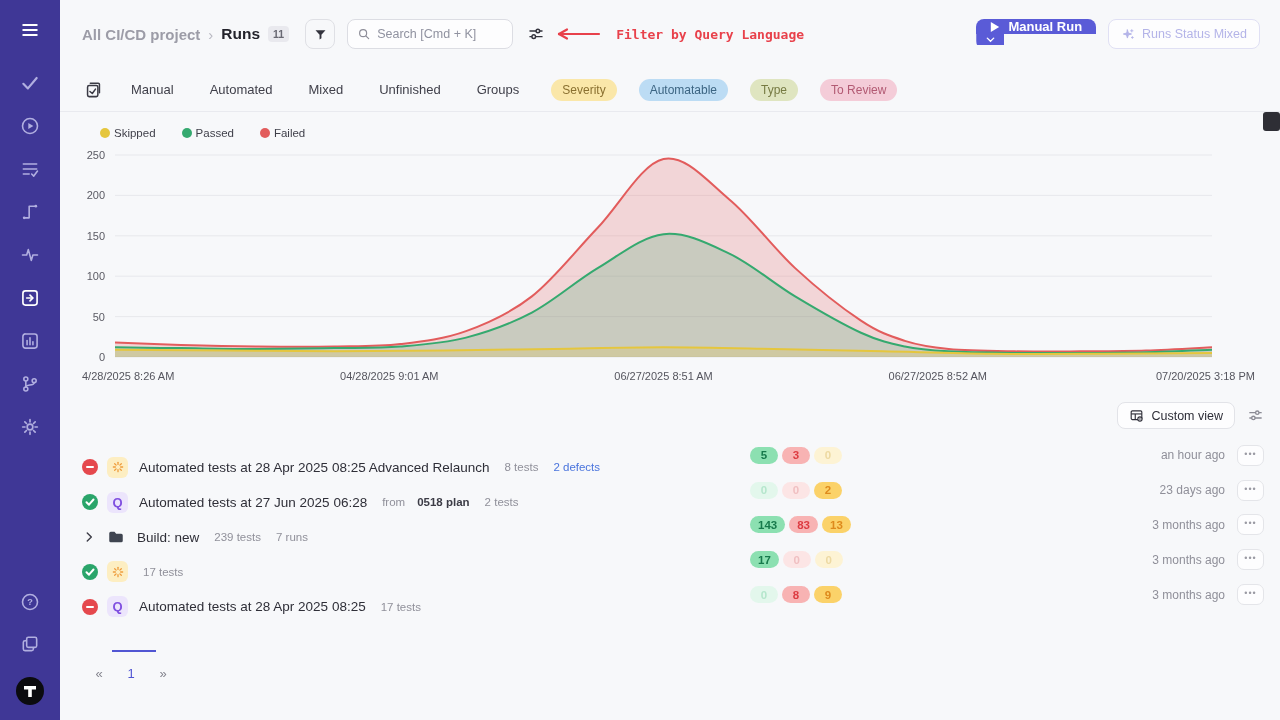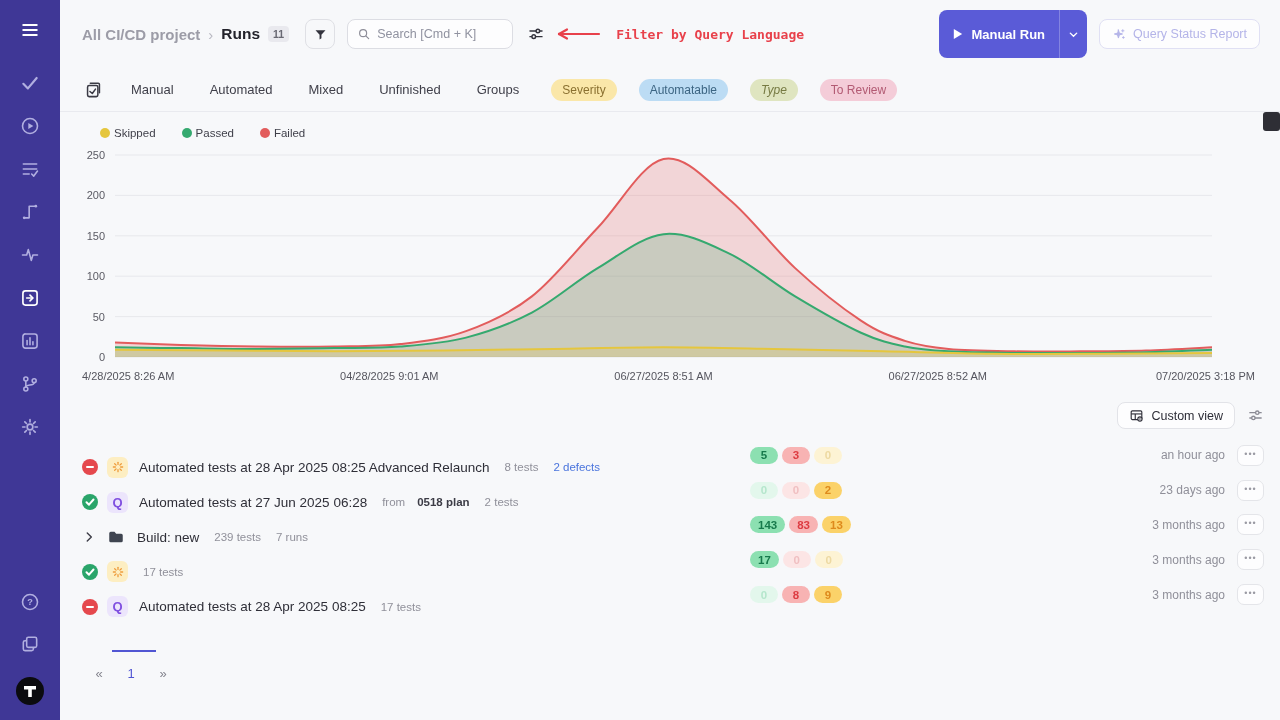--- a/index.html
+++ b/index.html
@@ -30,21 +30,21 @@
   .icon-btn { margin-left:16px; width:30px; height:30px; border:1px solid #dfe0e5; border-radius:8px;
               background:transparent; display:flex; align-items:center; justify-content:center; cursor:pointer; }
   .search { margin-left:12px; width:166px; height:30px; border:1px solid #dcdde3; border-radius:8px; background:#fdfdfe;
             display:flex; align-items:center; padding:0 9px; gap:6px; }
   .search input { border:none; outline:none; background:transparent; font-size:12.5px; color:#3a3a44; width:125px; font-family:"Liberation Sans",sans-serif; }
   .search input::placeholder { color:#9092a0; }
   .hdr-sliders { margin-left:14px; width:18px; height:18px; cursor:pointer; }
   .annotation { margin-left:8px; display:flex; align-items:center; gap:15px; }
   .annotation-text { font-family:"DejaVu Sans Mono", monospace; font-weight:bold; font-size:13px; color:#e8414b; white-space:nowrap; }
   .spacer { flex:1; }
-  .split-btn { display:flex; height:48px; border-radius:8px; overflow:hidden; }
+  .split-btn { display:flex; height:30px; border-radius:8px; overflow:hidden;flex-direction:column; }
   .mr-main { background:#5a5bd7; border:none; color:#fff; font-size:13px; font-weight:600; font-family:"Liberation Sans",sans-serif;
              display:flex; align-items:center; gap:8px; padding:0 14px; cursor:pointer; }
   .mr-caret { background:#5a5bd7; border:none; border-left:1px solid rgba(255,255,255,.25); width:28px; cursor:pointer;
               display:flex; align-items:center; justify-content:center; }
   .report-btn { margin-left:12px; height:30px; border:1px solid #e0e0f4; border-radius:8px; background:rgba(255,255,255,.7);
                 color:#b4b4e8; font-size:12.5px; font-weight:500; font-family:"Liberation Sans",sans-serif;
                 display:flex; align-items:center; gap:7px; padding:0 12px; cursor:pointer; }
 
   
   .tabsbar { height:44px; display:flex; align-items:center; padding:0 22px 0 24px; border-bottom:1px solid #e9eaef; }
@@ -277,21 +277,21 @@
       <button class="report-btn">
         <span style="width:14px;height:14px;display:flex;">
           <svg viewBox="0 0 24 24" fill="#b4b4e8" stroke="#b4b4e8" stroke-width="1.6" stroke-linecap="round">
               <path d="M11 5 L12.6 10.4 L18 12 L12.6 13.6 L11 19 L9.4 13.6 L4 12 L9.4 10.4 Z"></path>
               <line x1="18.5" y1="4.5" x2="18.5" y2="8.5"></line>
               <line x1="16.5" y1="6.5" x2="20.5" y2="6.5"></line>
               <line x1="19.5" y1="16.5" x2="19.5" y2="19.5"></line>
               <line x1="18" y1="18" x2="21" y2="18"></line>
             </svg>
         </span>
-        <span>Query Status Report</span>
+        <span>Runs Status Mixed</span>
       </button>
     </header>
 
     <nav class="tabsbar">
       <span class="tabs-icon">
         <svg viewBox="0 0 24 24" fill="none" stroke="currentColor" stroke-width="1.9" stroke-linecap="round" stroke-linejoin="round">
             <path d="M8 4 H18 a1.5 1.5 0 0 1 1.5 1.5 V16"></path>
             <rect x="4.5" y="7" width="13" height="14" rx="2"></rect>
             <polyline points="7.5,14.5 10.5,17 14.5,11.5"></polyline>
           </svg>
@@ -299,21 +299,21 @@
       <div class="tabs" id="tabs">
           <span class="tab">Manual</span>
           <span class="tab">Automated</span>
           <span class="tab">Mixed</span>
           <span class="tab">Unfinished</span>
           <span class="tab">Groups</span>
         </div>
       <div class="filter-pills" id="filter-pills">
           <span class="fpill" style="background: rgb(250, 231, 169); color: rgb(138, 112, 48);">Severity</span>
           <span class="fpill" style="background: rgb(188, 220, 244); color: rgb(60, 101, 131);">Automatable</span>
-          <span class="fpill" style="background: rgb(223, 229, 192); color: rgb(118, 122, 66); font-style: italic;">Type</span>
+          <span class="fpill" style="background: rgb(223, 229, 192); color: rgb(118, 122, 66);">Type</span>
           <span class="fpill" style="background: rgb(244, 204, 216); color: rgb(178, 90, 115);">To Review</span>
         </div>
     </nav>
 
     <section class="chart">
       <div class="legend" id="legend">
           <span class="lg-item">
             <span class="lg-dot" style="background: rgb(229, 198, 61);"></span>
             <span class="lg-label">Skipped</span>
           </span>

